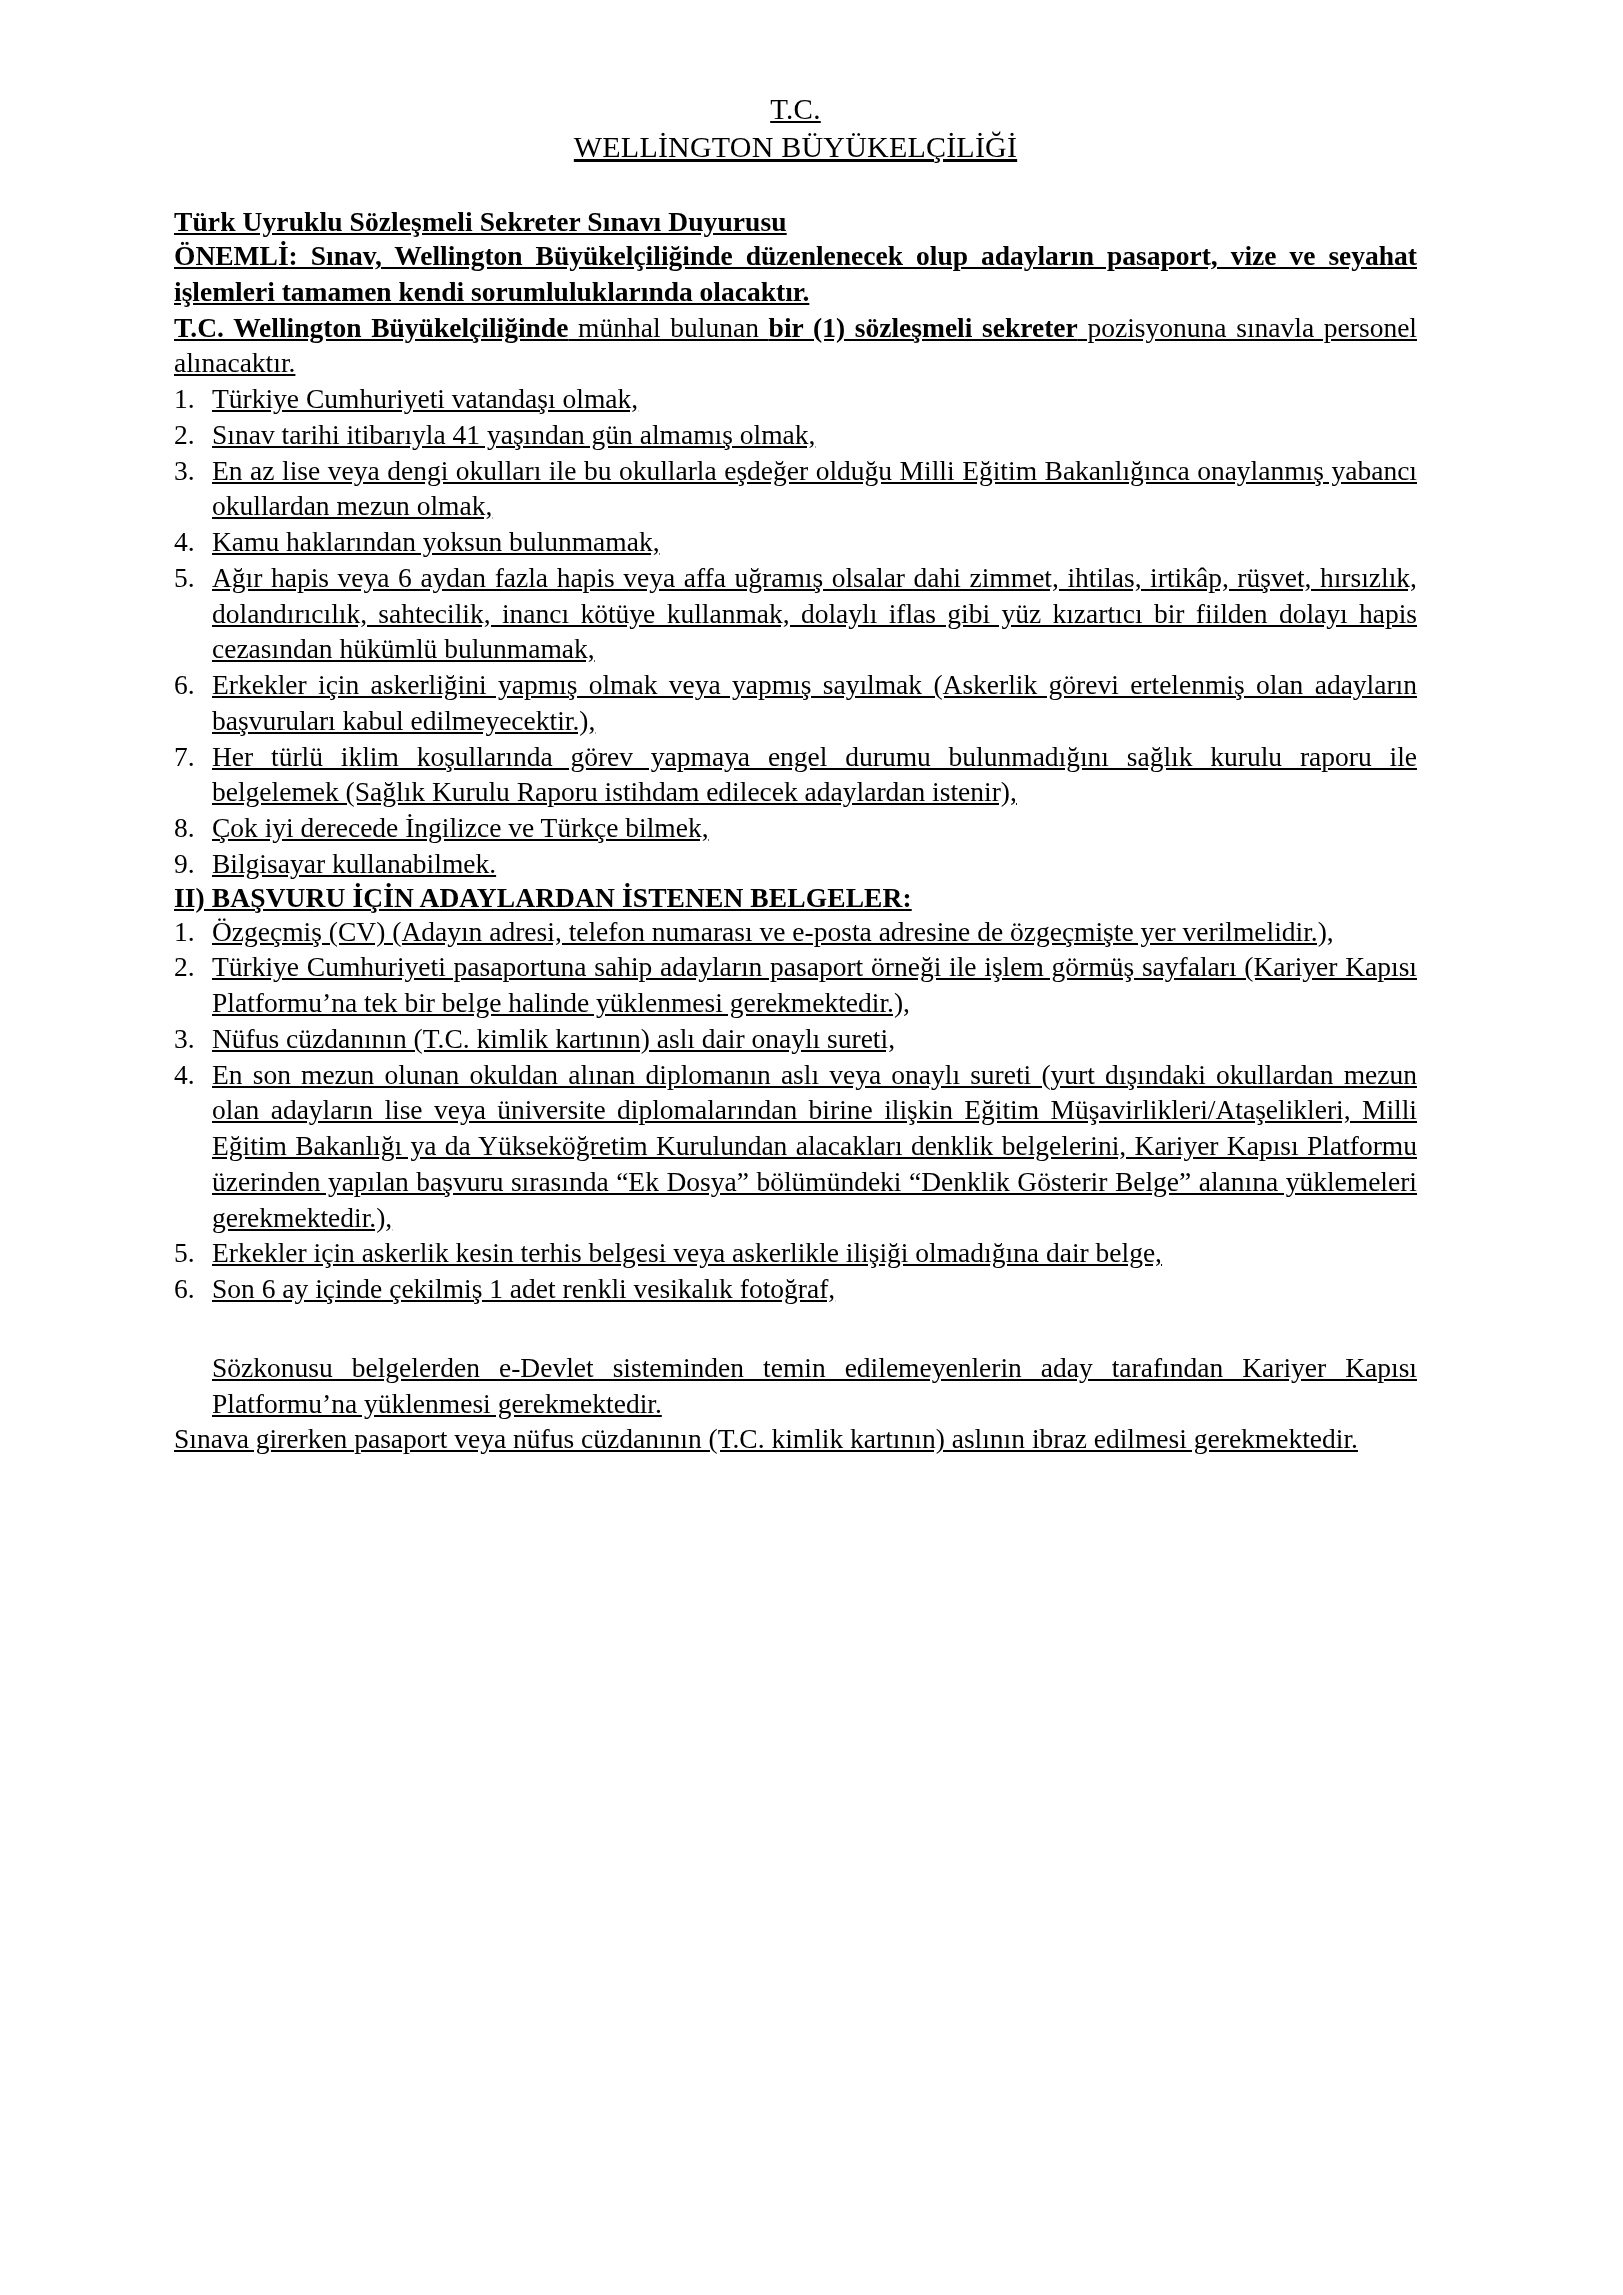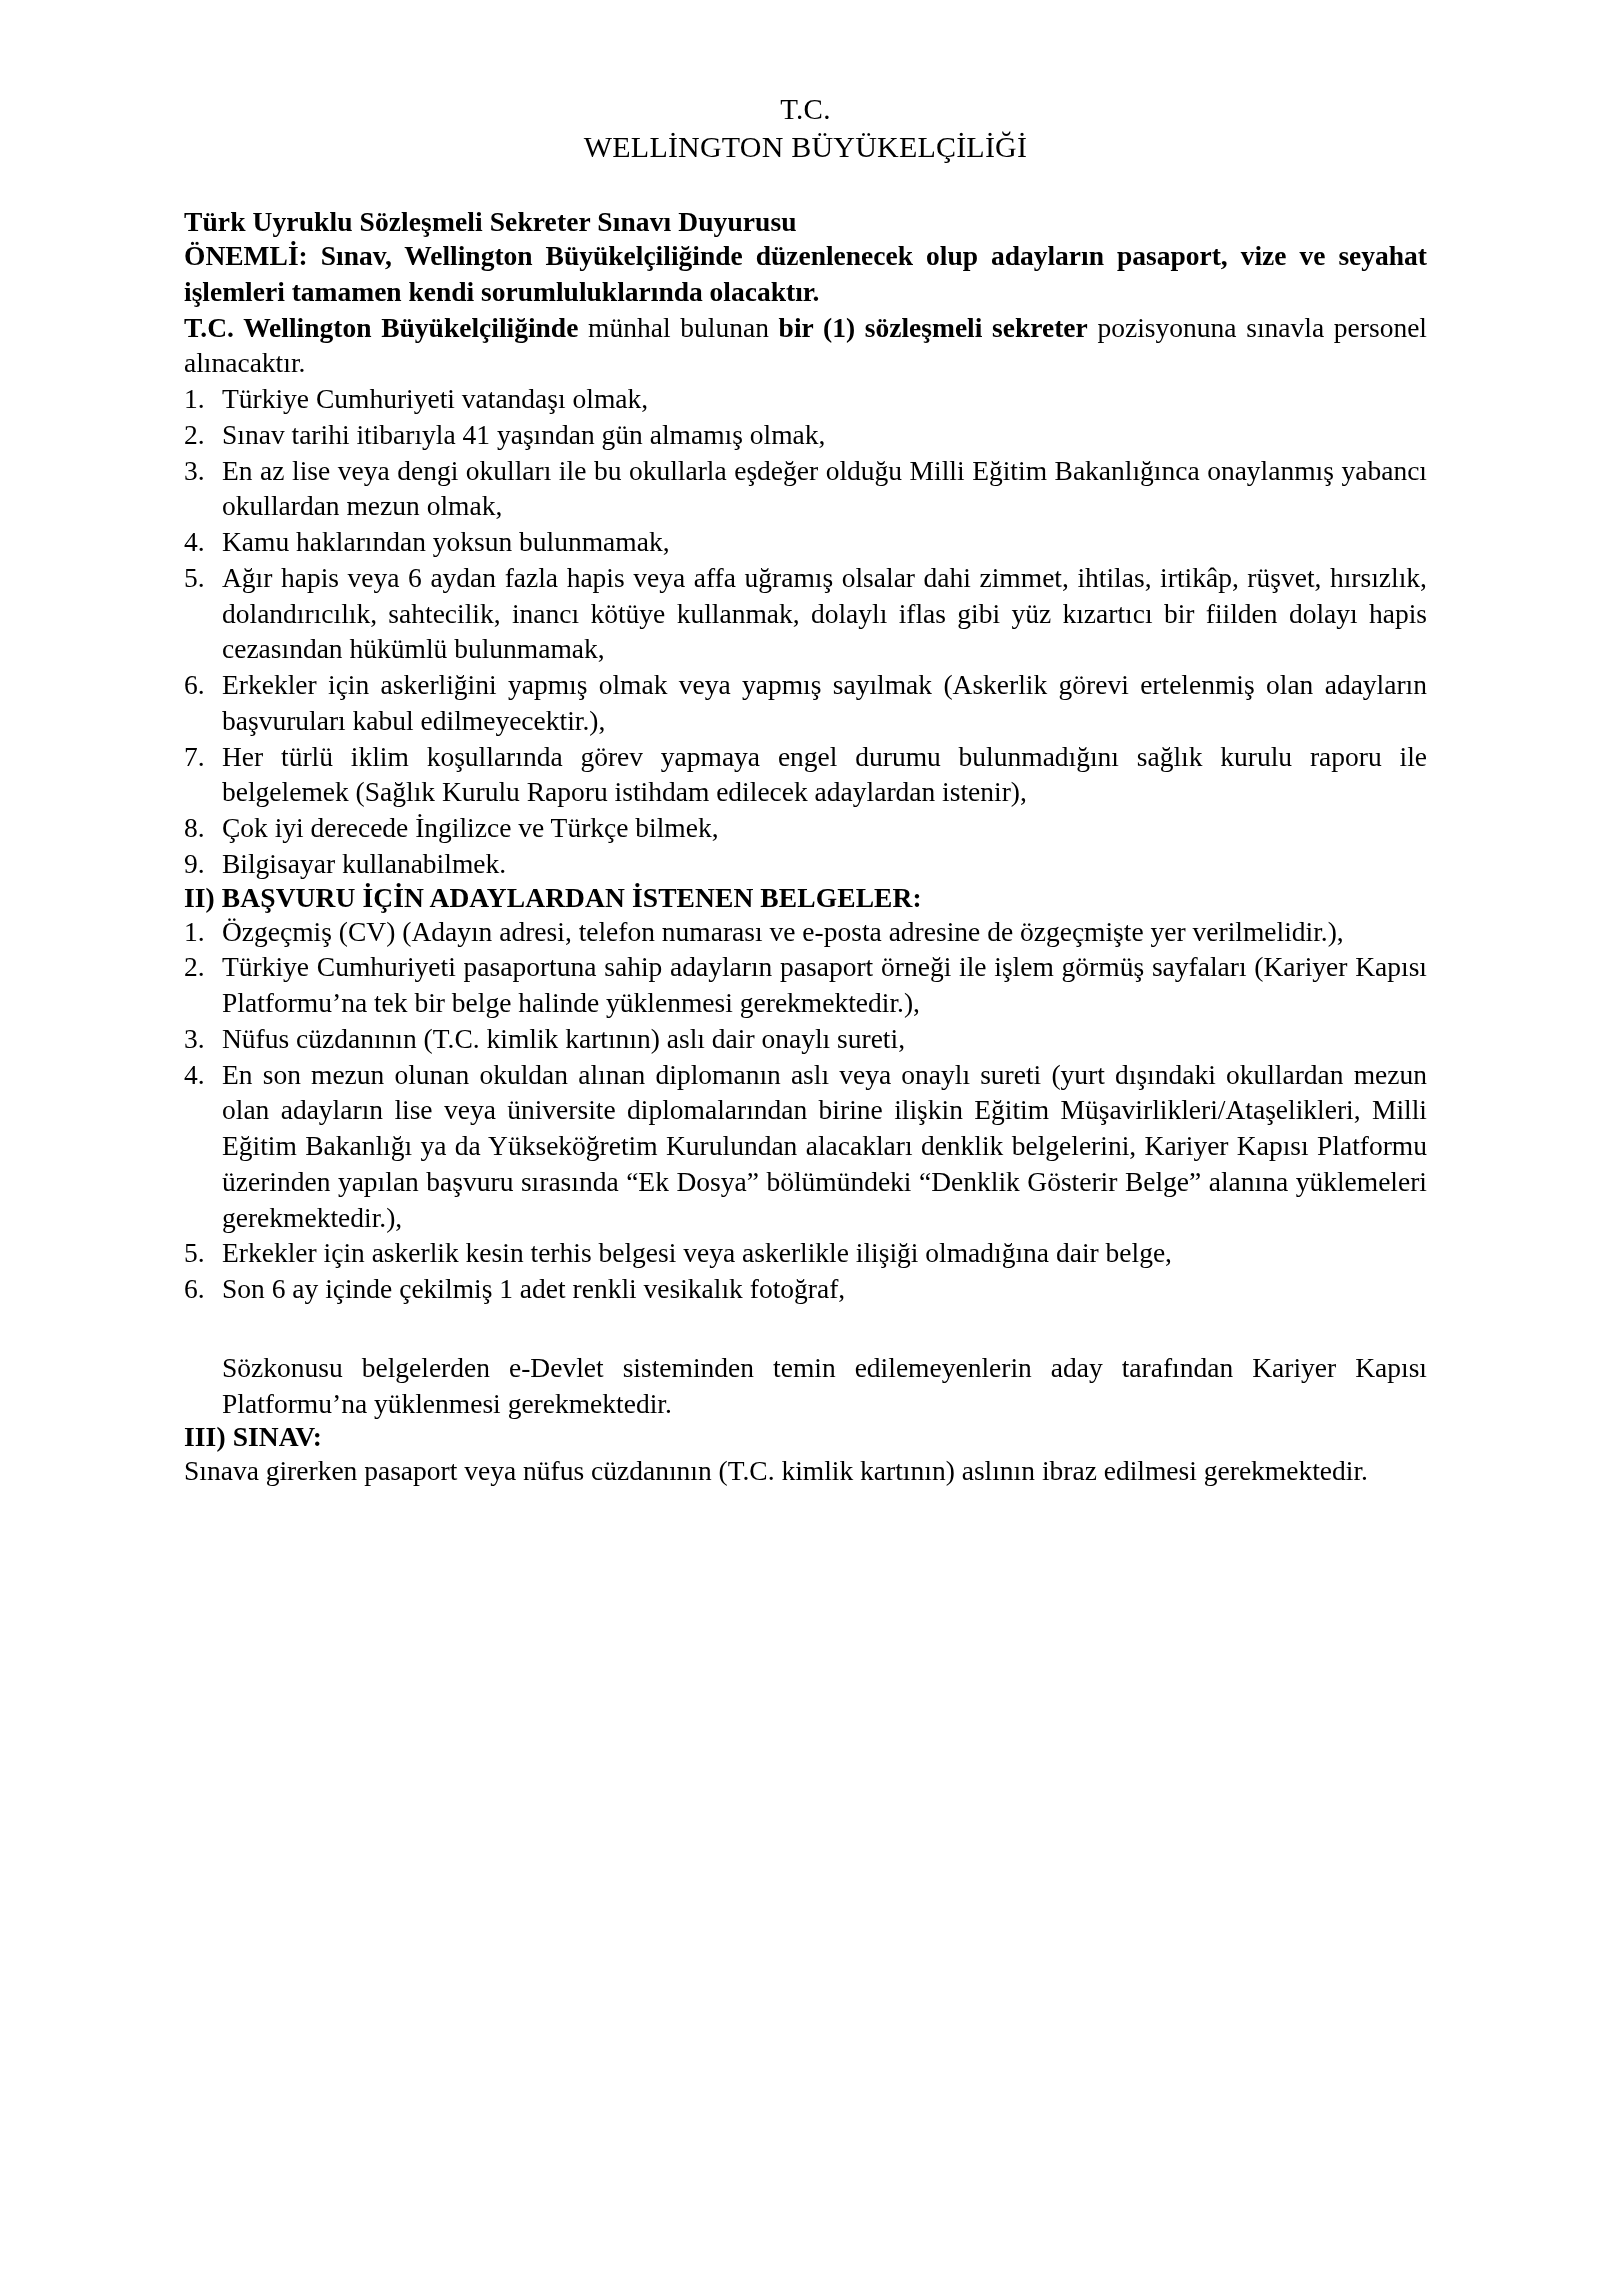--- a/index.html
+++ b/index.html
@@ -16,23 +16,24 @@
     position: relative;
     width: 1623px;
     height: 2295px;
     background: #ffffff;
     box-sizing: border-box;
     padding: 0;
     overflow: hidden;
   }
   .content {
     position: absolute;
-    left: 184px;
+    left: 174px;
     top: 0;
     width: 1243px;   
+    text-decoration: underline;
   }
 
   
   .letterhead {
     text-align: center;
     margin-top: 92px;
     line-height: 1.18;
   }
   .letterhead .line1 {
     font-size: 29px;
@@ -194,19 +195,18 @@
         <span>Erkekler için askerlik kesin terhis belgesi veya askerlikle ilişiği olmadığına dair belge,</span>
       </li>
       <li>
         <span class="num">6.</span>
         <span>Son 6 ay içinde çekilmiş 1 adet renkli vesikalık fotoğraf,</span>
       </li>
     </ol>
 
     <p class="note-par">Sözkonusu belgelerden e-Devlet sisteminden temin edilemeyenlerin aday tarafından Kariyer Kapısı Platformu’na yüklenmesi gerekmektedir.</p>
 
-    <h2 class="section sec3-head">III) SINAV:</h2>
 
     <p class="body-par sec3-par">Sınava girerken pasaport veya nüfus cüzdanının (T.C. kimlik kartının) aslının ibraz edilmesi gerekmektedir.</p>
 
   </div>
 </div>
 
 
 </body></html>

